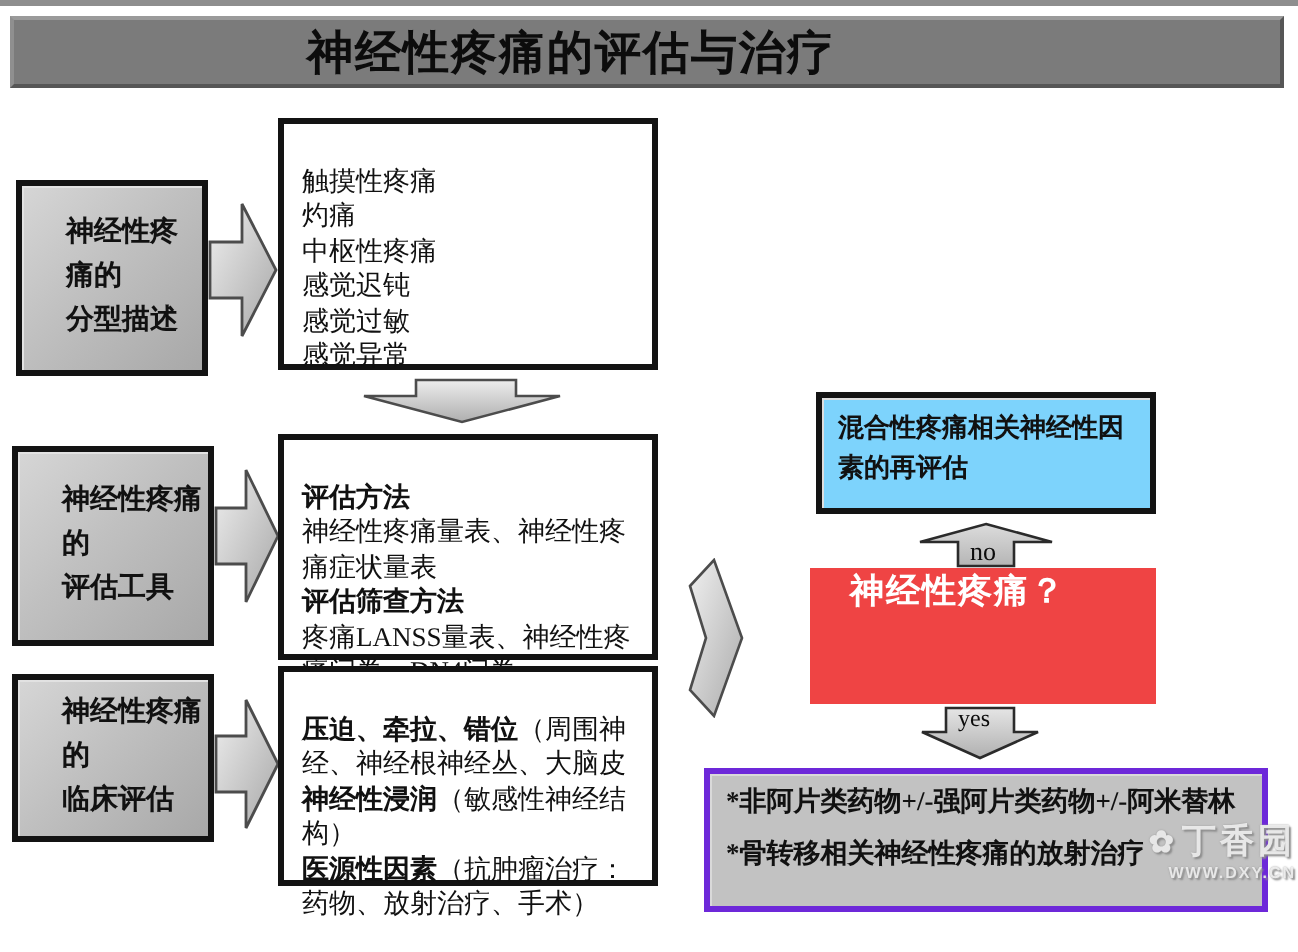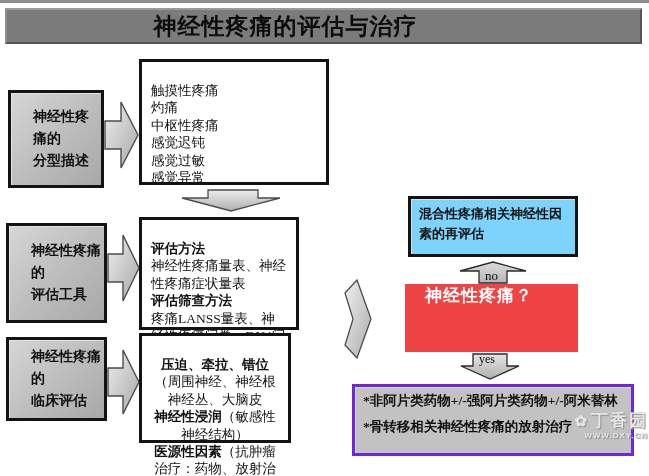--- a/index.html
+++ b/index.html
@@ -32,22 +32,22 @@
   }
   #left-box-1{left:8px;top:90px;width:96px;height:98px;}
   #left-box-2{left:6px;top:223px;width:101px;height:100px;}
   #left-box-3{left:6px;top:337px;width:101px;height:84px;}
   
   .white-box{
     background:#ffffff;border:3px solid #131313;
     padding:20px 9px;font-size:13.5px;line-height:17.4px;
   }
   #mid-box-1{left:139px;top:59px;width:190px;height:126px;}
-  #mid-box-2{left:139px;top:217px;width:160px;height:113px;}
-  #mid-box-3{left:139px;top:333px;width:152px;height:110px;text-align:center;}
+  #mid-box-2{left:139px;top:217px;width:190px;height:113px;}
+  #mid-box-3{left:139px;top:333px;width:190px;height:110px;}
   .bold{font-weight:bold;}
   
   #reassess-box{
     left:408px;top:196px;width:170px;height:61px;
     background:#7dd3fc;border:3px solid #131313;
     padding:5px 8px;font-weight:bold;font-size:13px;line-height:1.5;
     box-shadow:inset 1px 1px 0 #dedede;
   }
   #question-box{
     left:405px;top:284px;width:173px;height:68px;

